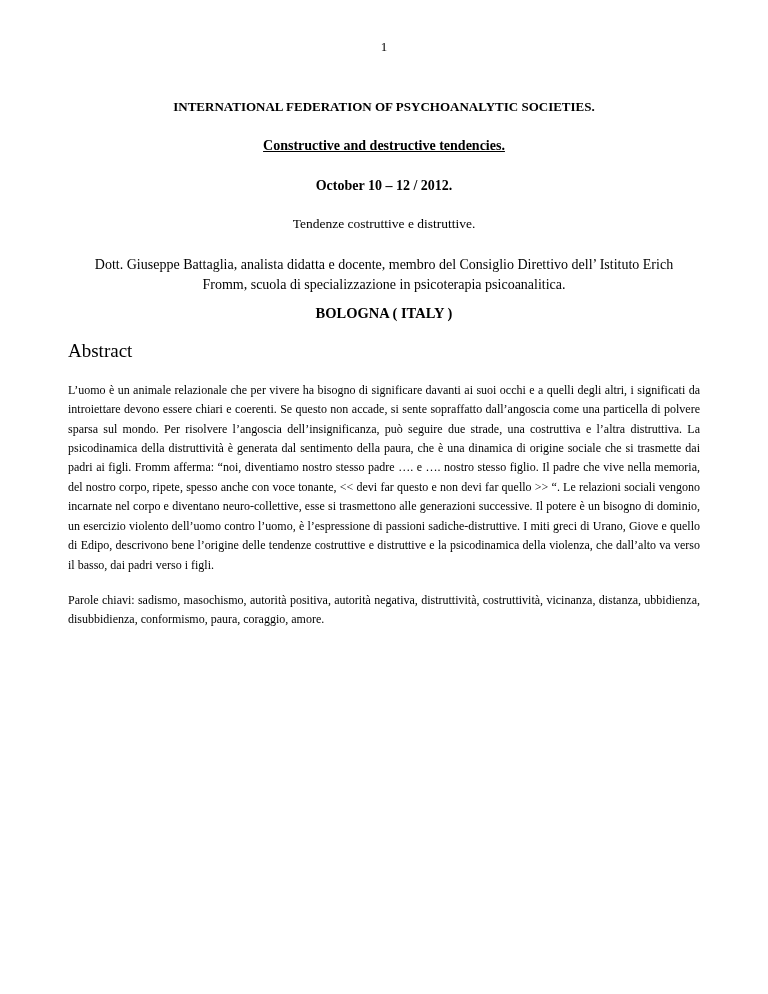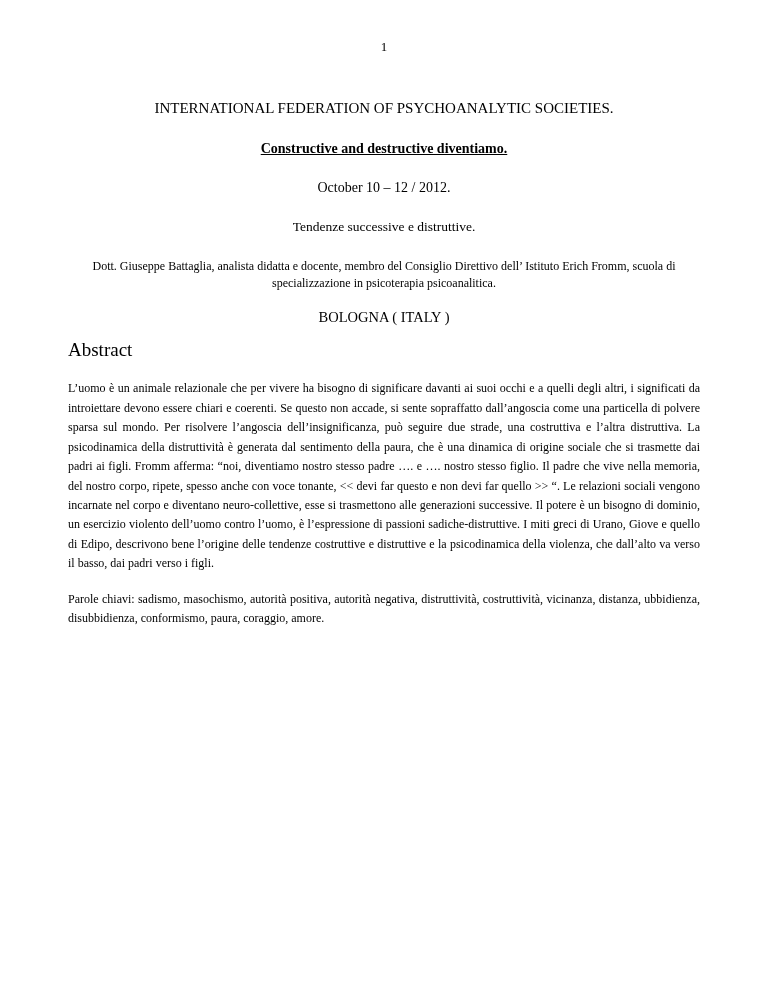--- a/index.html
+++ b/index.html
@@ -25,49 +25,49 @@
   .page-number {
     text-align: center;
     font-size: 13px;
     margin: 0 0 46px 0;
     line-height: 1;
   }
   .heading-block {
     text-align: center;
   }
   .h-line {
-    font-size: 15px;
-    font-weight: normal;
+    font-size: 13px;
+    font-weight: bold;
     margin: 0 0 22px 0;
     line-height: 1.25;
   }
   .h-line.underline {
     text-decoration: underline;
     font-weight: bold;
     font-size: 14px;
   }
   .h-line.regular {
-    font-weight: normal;
+    font-weight: bold;
     font-size: 14px;
   }
   .h-line.small-italicish {
     font-weight: normal;
     font-size: 13.5px;
   }
   .h-line.authors {
     font-weight: normal;
-    font-size: 12px;
+    font-size: 14px;
     line-height: 1.45;
-    margin-bottom: 16px;
+    margin-bottom: 8px;
     padding: 0 4px;
   }
   .h-line.city {
-    font-weight: normal;
+    font-weight: bold;
     font-size: 14.5px;
-    margin-bottom: 12px;
+    margin-bottom: 18px;
   }
   .abstract-title {
     font-size: 19px;
     font-weight: normal;
     margin: 12px 0 18px 0;
     text-align: left;
     line-height: 1.2;
   }
   .body-par {
     font-size: 12px;
@@ -82,23 +82,23 @@
 </style>
 </head>
 <body>
 
 <div class="page">
 
   <div class="page-number">1</div>
 
   <div class="heading-block">
     <p class="h-line">INTERNATIONAL  FEDERATION OF PSYCHOANALYTIC SOCIETIES.</p>
-    <p class="h-line underline">Constructive and destructive diventiamo.</p>
+    <p class="h-line underline">Constructive and destructive tendencies.</p>
     <p class="h-line regular">October  10 – 12 /  2012.</p>
-    <p class="h-line small-italicish">Tendenze successive e distruttive.</p>
+    <p class="h-line small-italicish">Tendenze costruttive e distruttive.</p>
     <p class="h-line authors">Dott. Giuseppe Battaglia, analista didatta e docente, membro del Consiglio Direttivo dell’ Istituto Erich Fromm, scuola di specializzazione in psicoterapia psicoanalitica.</p>
     <p class="h-line city">BOLOGNA ( ITALY )</p>
   </div>
 
   <h2 class="abstract-title">Abstract</h2>
 
   <p class="body-par">L’uomo è un animale relazionale che per vivere ha bisogno di significare davanti ai suoi occhi e a quelli degli altri, i significati da introiettare devono essere chiari e coerenti. Se questo non accade,  si sente sopraffatto dall’angoscia come una particella di polvere sparsa sul mondo. Per risolvere l’angoscia dell’insignificanza, può seguire due strade, una costruttiva e l’altra  distruttiva. La psicodinamica della distruttività è generata dal sentimento della paura, che  è una dinamica di origine sociale che si trasmette dai padri ai figli. Fromm afferma: “noi,  diventiamo nostro stesso padre …. e …. nostro stesso figlio. Il padre che vive nella  memoria, del nostro corpo, ripete, spesso anche con voce tonante, &lt;&lt; devi far questo e non devi far quello &gt;&gt; “. Le relazioni sociali vengono incarnate nel corpo e diventano neuro-collettive, esse si trasmettono alle generazioni successive. Il potere è un bisogno di dominio, un esercizio violento dell’uomo contro l’uomo, è  l’espressione di passioni sadiche-distruttive. I miti greci di Urano, Giove e quello di Edipo, descrivono bene l’origine delle tendenze costruttive e distruttive e la psicodinamica della violenza, che dall’alto va verso il basso, dai padri verso i figli.</p>
   <p class="body-par">Parole chiavi: sadismo, masochismo, autorità positiva, autorità negativa, distruttività, costruttività,  vicinanza,  distanza,  ubbidienza,  disubbidienza,  conformismo,  paura, coraggio, amore.</p>
 
 </div>

